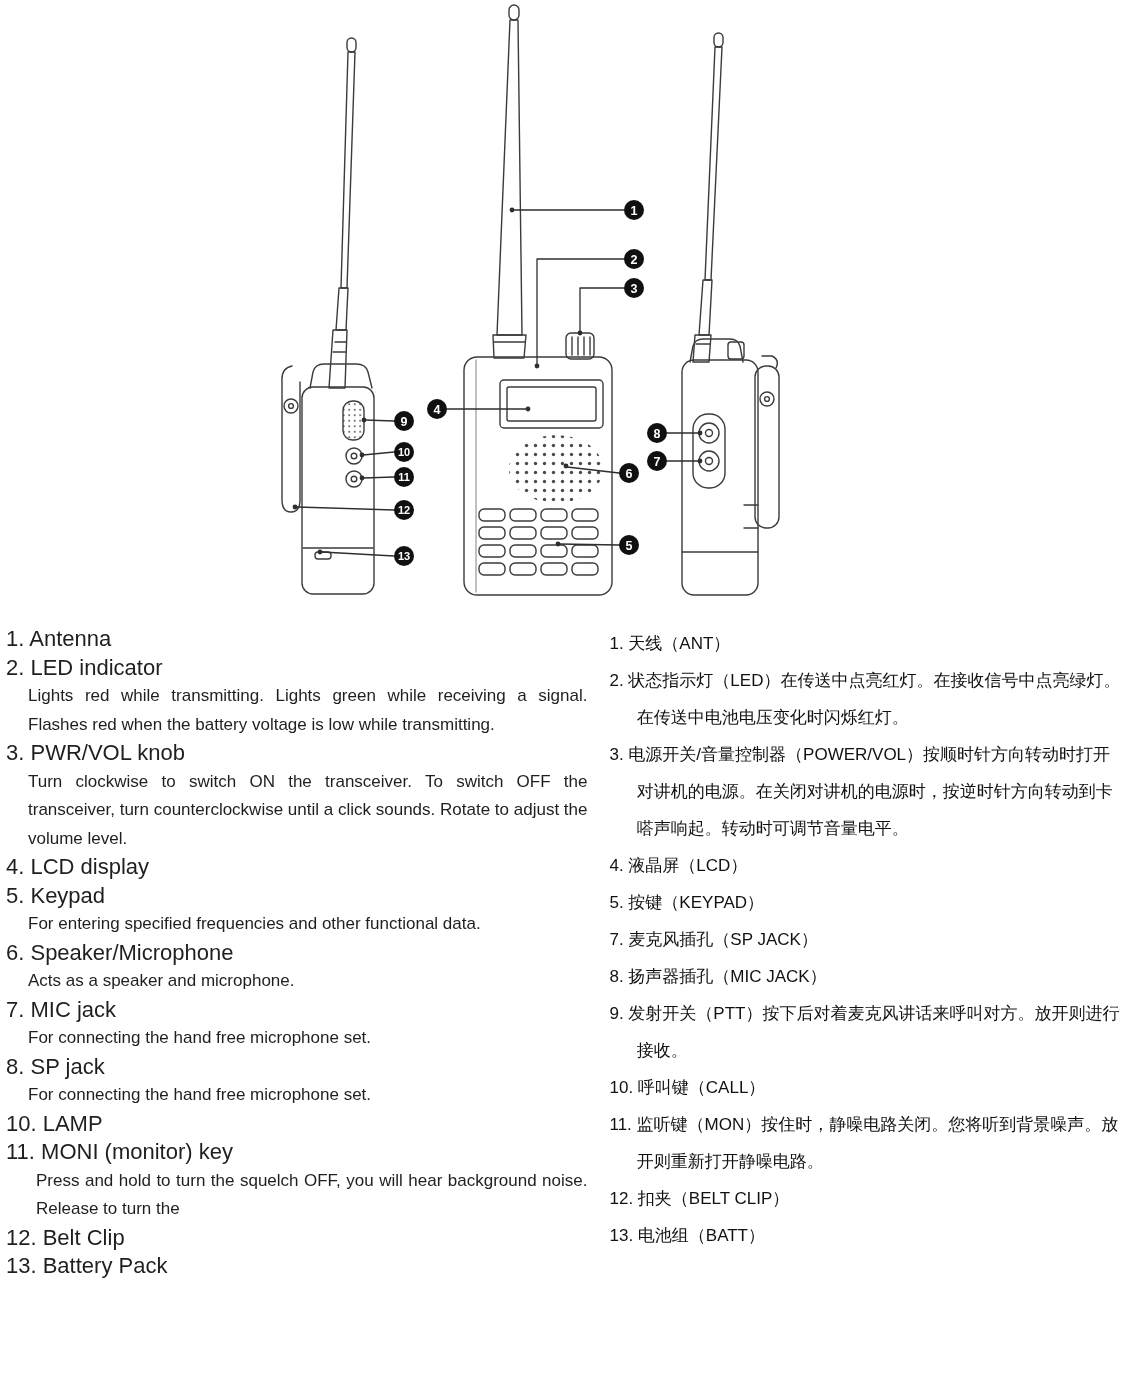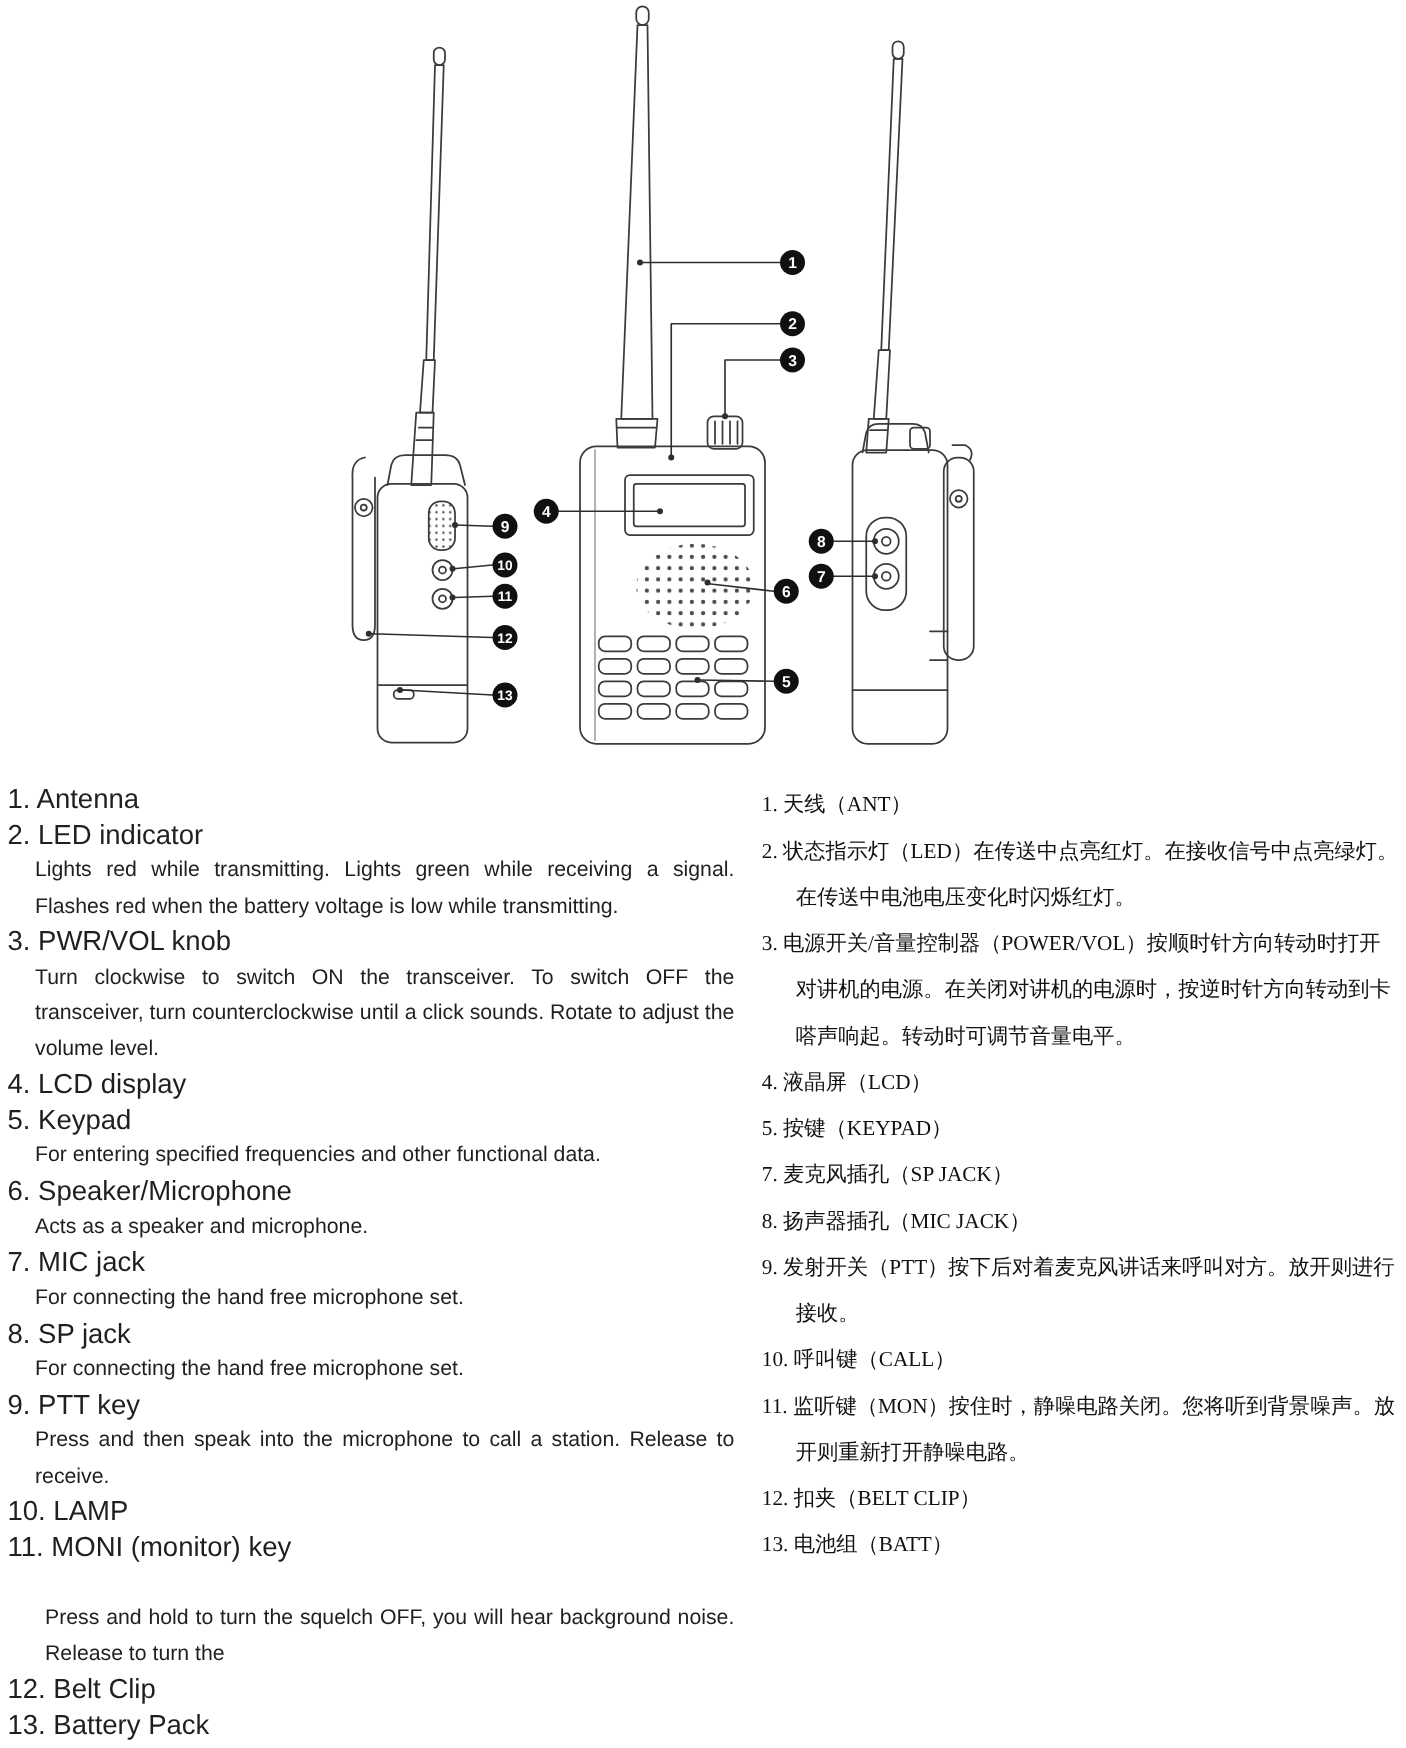--- a/index.html
+++ b/index.html
@@ -8,23 +8,23 @@
 
   .diagram { width:1125px; height:615px; position:relative; }
   .diagram svg { display:block; }
 
   .columns { display:flex; align-items:flex-start; padding:10px 4px 0 6px; box-sizing:border-box; }
 
   .col-en { width:582px; }
   .en-title { font-size:22px; line-height:28.5px; white-space:nowrap; }
   .en-desc  { font-size:17px; line-height:28.5px; padding-left:22px; text-align:justify; }
   .en-desc:empty { display:none; }
-  .en-desc.more-indent { padding-left:30px;margin-top:28px; }
-
-  .col-zh { width:512px; margin-left:22px; font-family:Liberation Serif, serif; }
+  .en-desc.more-indent { padding-left:30px; }
+
+  .col-zh { width:512px; margin-left:22px; font-family:Liberation Sans, sans-serif; }
   .zh-item { font-size:17px; line-height:37px; padding-left:1.6em; text-indent:-1.6em; color:#111; }
 </style>
 </head>
 <body>
 
 <div class="page">
 
   <div class="diagram">
     <svg width="1125" height="615" viewBox="0 0 1125 615" xmlns="http://www.w3.org/2000/svg">
       <defs>
@@ -264,24 +264,20 @@
       </div>
       <div class="en-item">
         <div class="en-title">7. MIC jack</div>
         <div class="en-desc">For connecting the hand free microphone set.</div>
       </div>
       <div class="en-item">
         <div class="en-title">8. SP jack</div>
         <div class="en-desc">For connecting the hand free microphone set.</div>
       </div>
       <div class="en-item">
-        <div class="en-title">9. PTT key</div>
-        <div class="en-desc">Press and then speak into the microphone to call a station.  Release to receive.</div>
-      </div>
-      <div class="en-item">
         <div class="en-title">10. LAMP</div>
 
       </div>
       <div class="en-item">
         <div class="en-title">11. MONI (monitor) key</div>
         <div class="en-desc more-indent">Press and hold to turn the squelch OFF, you will hear background noise.  Release to turn the</div>
       </div>
       <div class="en-item">
         <div class="en-title">12. Belt Clip</div>
 

